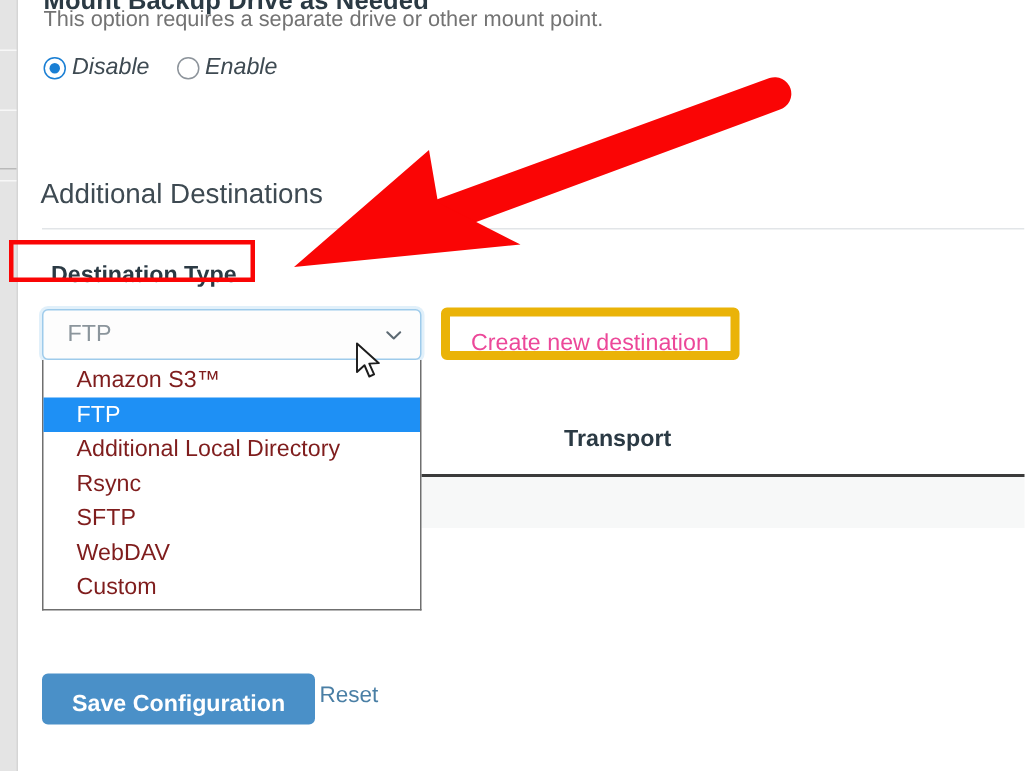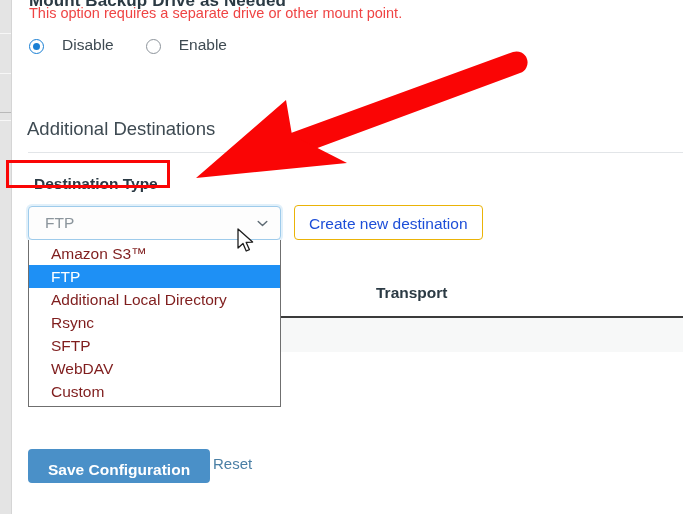--- a/index.html
+++ b/index.html
@@ -53,33 +53,34 @@
     font-weight: bold;
     color: #2b3a44;
     white-space: nowrap;
     letter-spacing: .1px;
   }
   .help-text {
     position: absolute;
     left: 17px;
     top: 5px;
     font-size: 14.5px;
-    color: #ef4444;
+    color: #737373;
     white-space: nowrap;
   }
 
   
   .radio-row {
     position: absolute;
     left: 17px;
     top: 36px;
     display: flex;
-    align-items: flex-end;
-    gap: 18px;
-    white-space: nowrap;
+    align-items: center;
+    gap: 4px;
+    white-space: nowrap;
+    font-style: italic;
   }
   .radio {
     width: 15px; height: 15px;
     border-radius: 50%;
     border: 1px solid #8d949b;
     background: #fff;
     box-sizing: border-box;
     display: inline-block;
     position: relative;
     flex: none;
@@ -201,24 +202,24 @@
 
   
   #create-btn {
     position: absolute;
     left: 282px;
     top: 205px;
     height: 35px;
     padding: 0 14px;
     line-height: 35px;
     box-sizing: border-box;
-    border: 1px solid #eab308;
+    border: 6px solid #eab308;
     border-radius: 4px;
     background: #ffffff;
-    color: #1d4ed8;
+    color: #ec4899;
     font-size: 15.5px;
     font-family: "Liberation Sans", sans-serif;
     white-space: nowrap;
   }
 
   
   #dest-table {
     position: absolute;
     left: 16px;
     top: 262px;

